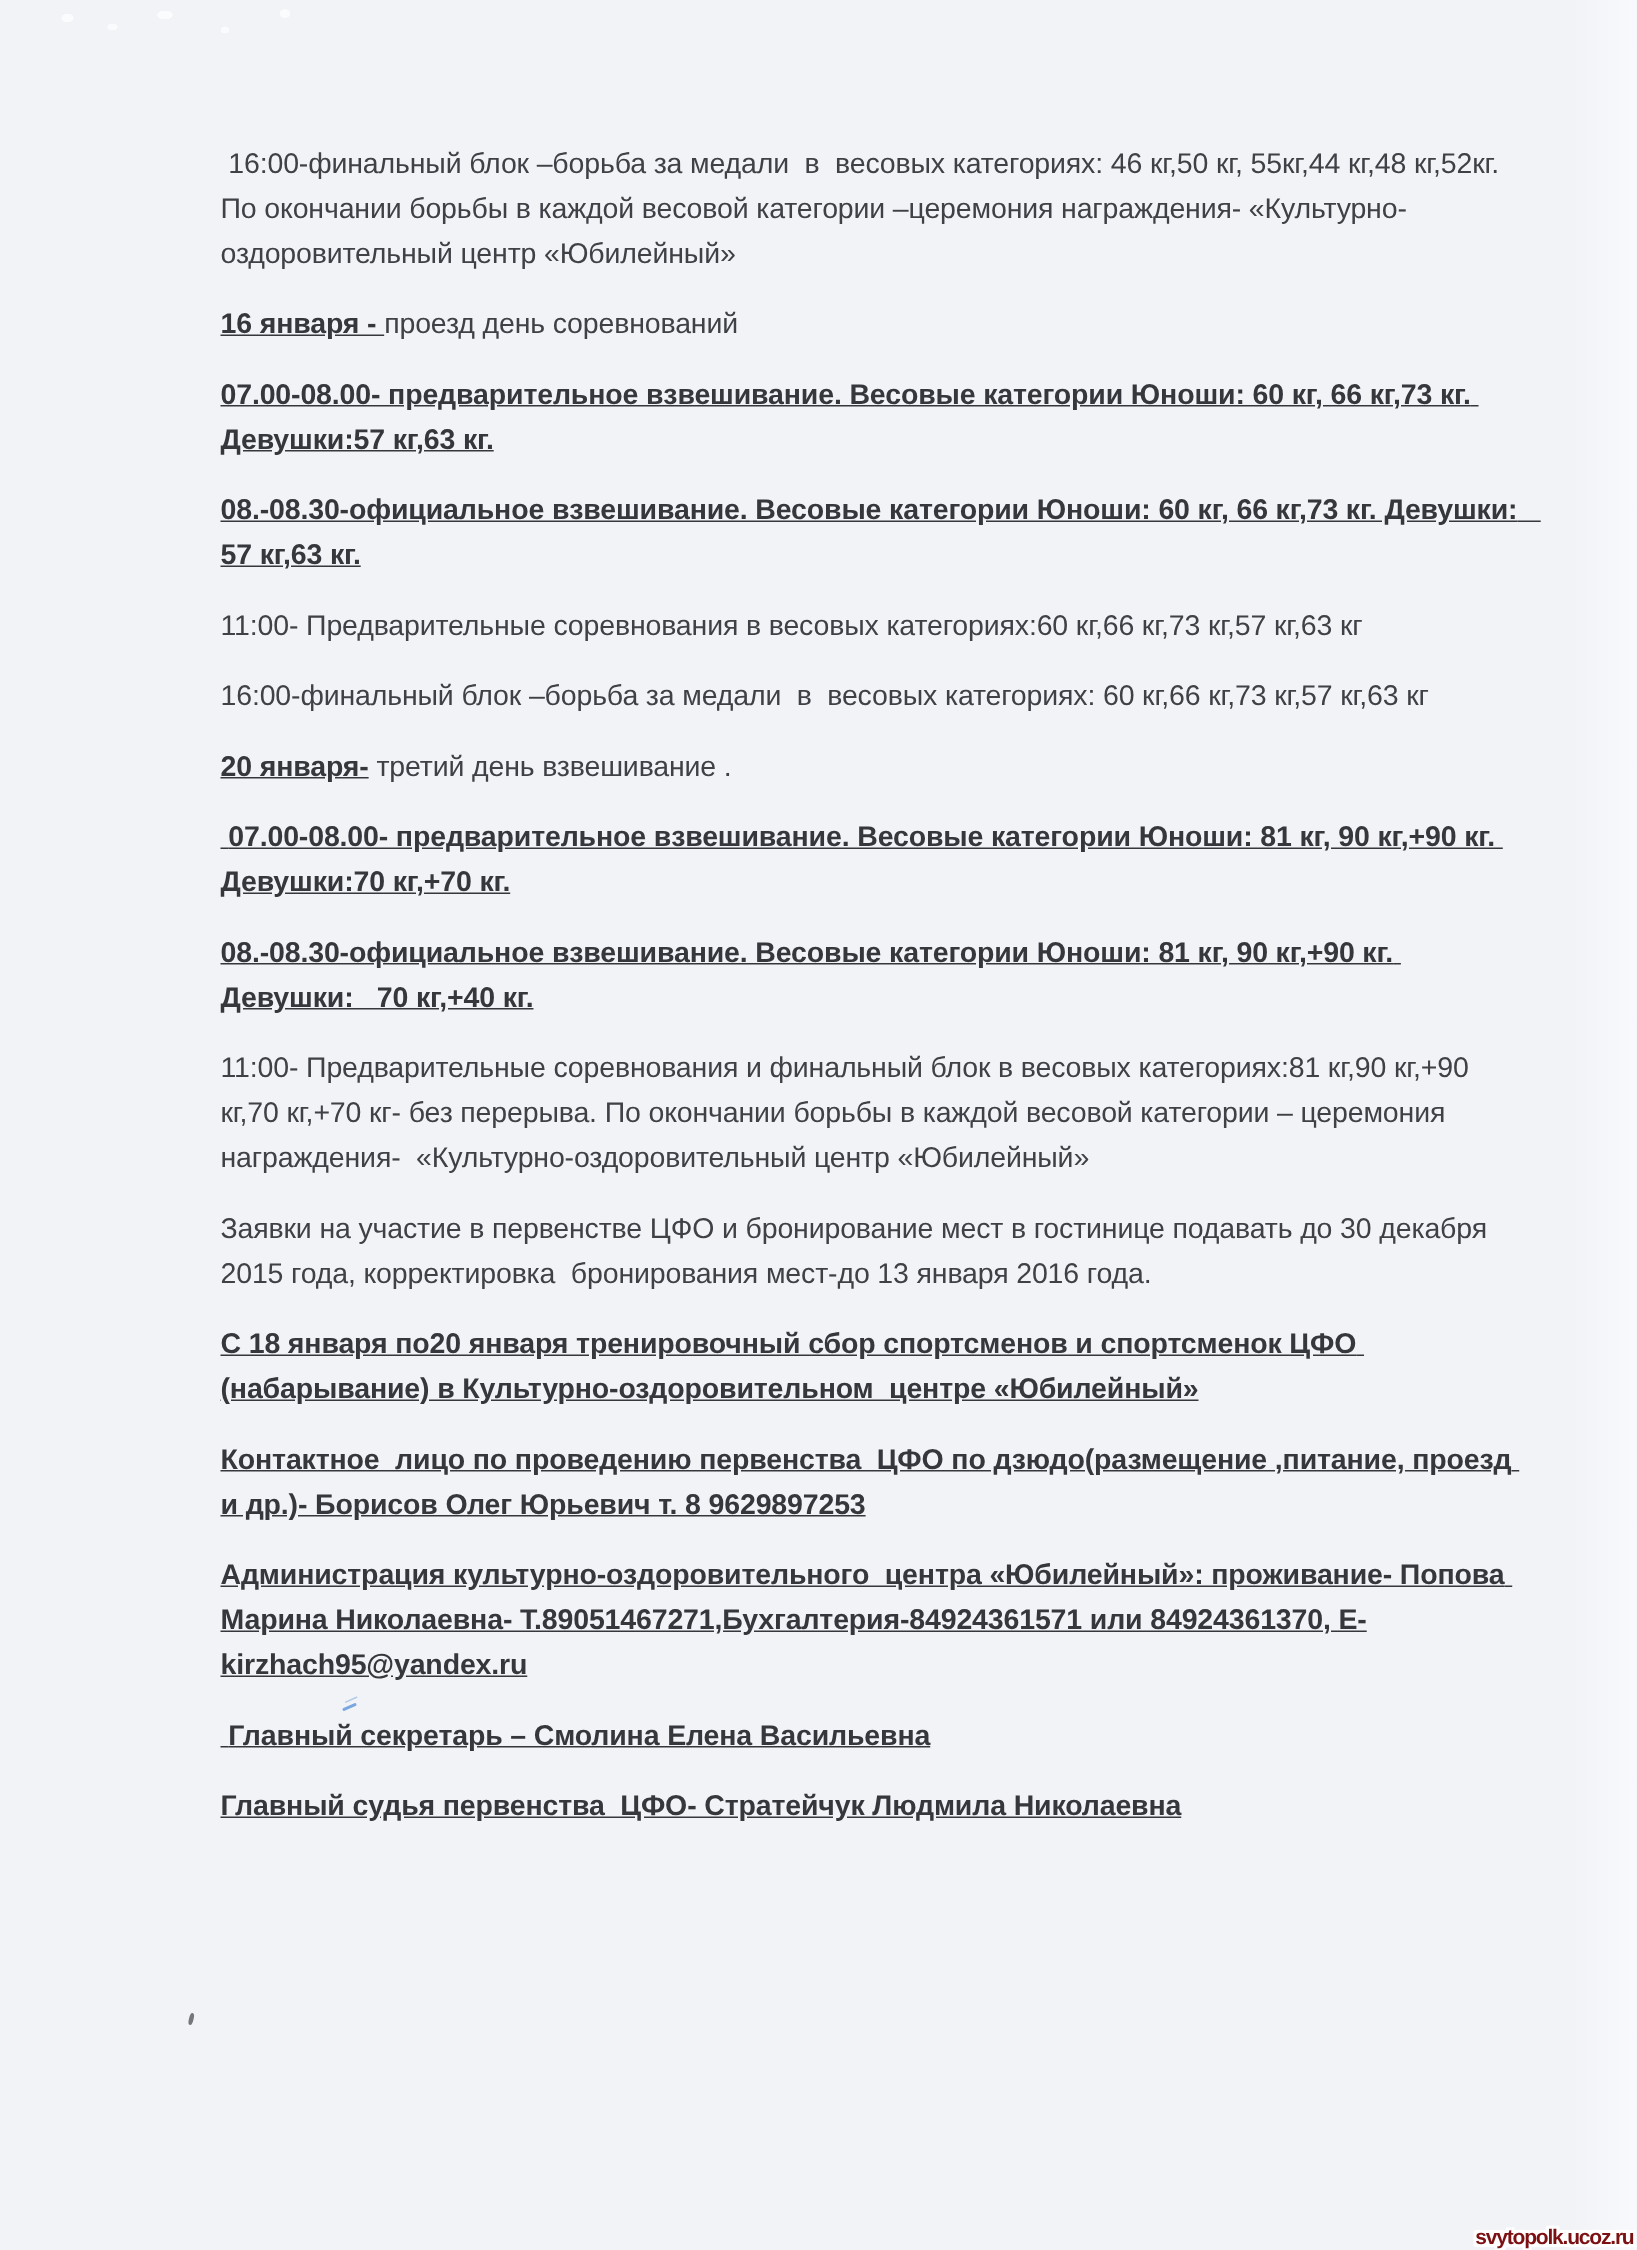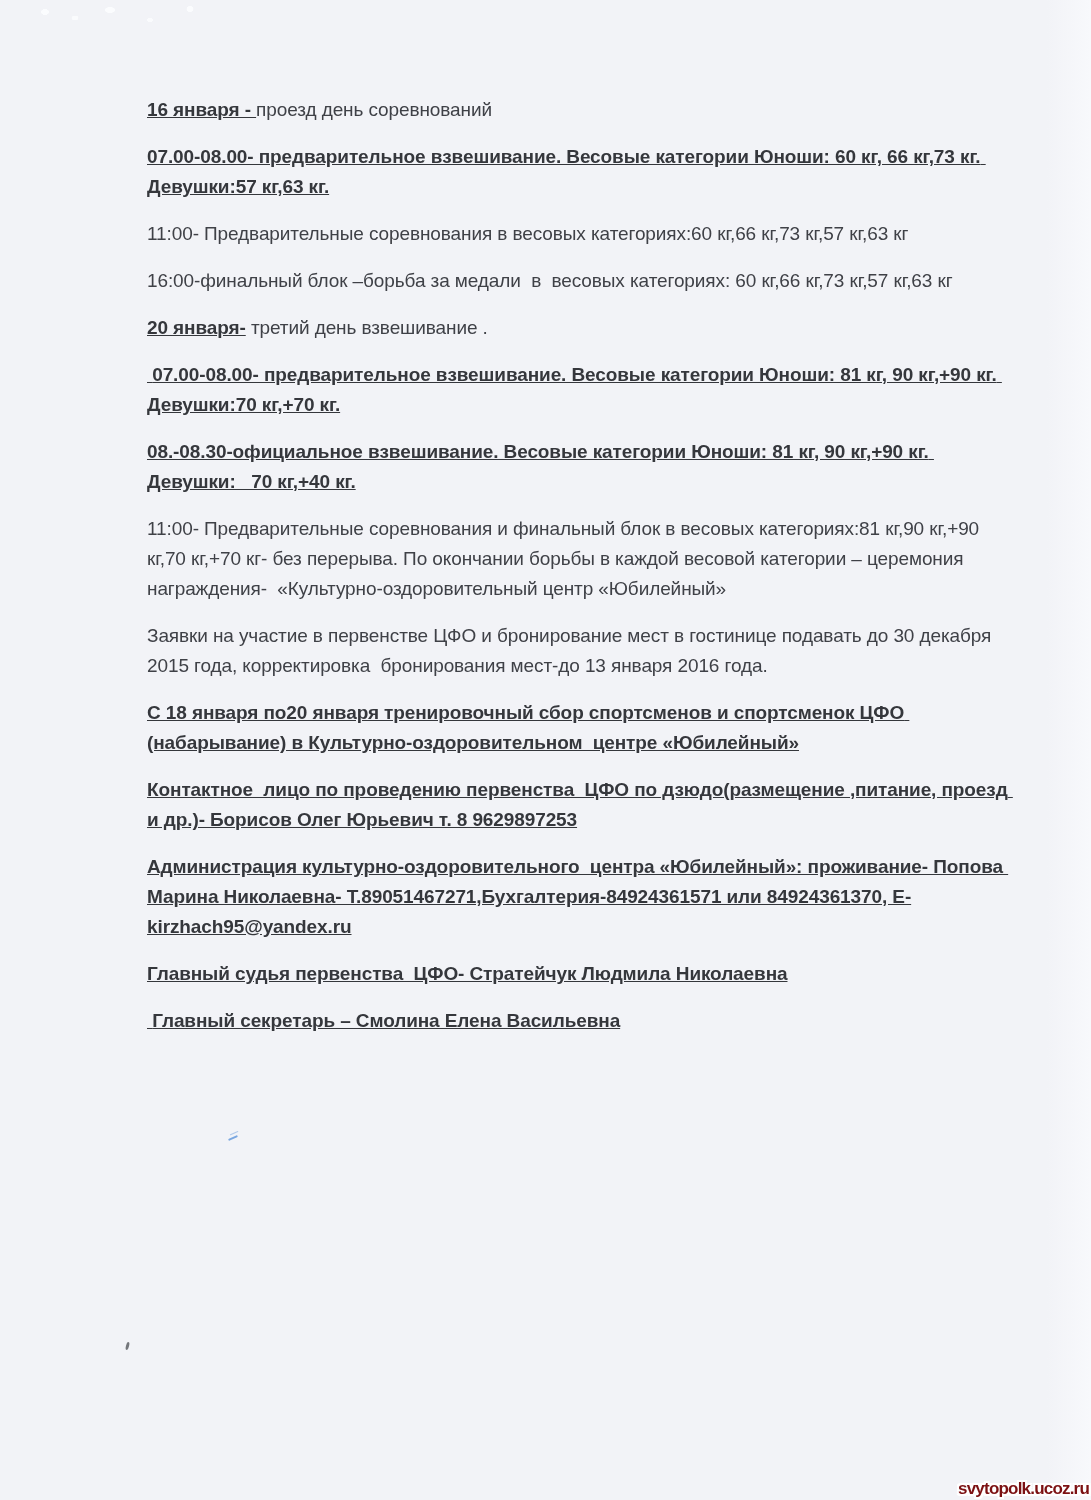--- a/index.html
+++ b/index.html
@@ -37,21 +37,21 @@
   }
   .para .seg-b {
     font-weight: bold;
     color: #35373c;
     text-decoration: underline;
   }
   #watermark {
     position: absolute;
     right: 2px; bottom: 1px;
     font-weight: bold;
-    font-size: 17px;
+    font-size: 14px;
     letter-spacing: -0.8px;
     text-shadow:
       -2px 0 0 #ffffff, 2px 0 0 #ffffff,
       0 -2px 0 #ffffff, 0 2px 0 #ffffff,
       -2px -2px 0 #ffffff, 2px -2px 0 #ffffff,
       -2px 2px 0 #ffffff, 2px 2px 0 #ffffff;
   }
   #pen-mark-blue {
     position: absolute;
     left: 228px; top: 1137px;
@@ -67,31 +67,33 @@
     border-radius: 45%;
     transform: rotate(14deg);
     opacity: 0.75;
   }
 </style>
 </head>
 <body>
 
 <div id="page">
   <div id="doc-body" style="color: rgb(63, 65, 71);">
+      <p class="para"><span class="seg-r"> 16:00-финальный блок –борьба за медали  в  весовых категориях: 46 кг,50 кг, 55кг,44 кг,48 кг,52кг. По окончании борьбы в каждой весовой категории –церемония награждения- «Культурно-оздоровительный центр «Юбилейный»</span></p>
       <p class="para"><span class="seg-b">16 января - </span><span class="seg-r">проезд день соревнований</span></p>
       <p class="para"><span class="seg-b">07.00-08.00- предварительное взвешивание. Весовые категории Юноши: 60 кг, 66 кг,73 кг. Девушки:57 кг,63 кг.</span></p>
+      <p class="para"><span class="seg-b">08.-08.30-официальное взвешивание. Весовые категории Юноши: 60 кг, 66 кг,73 кг. Девушки:   57 кг,63 кг.</span></p>
       <p class="para"><span class="seg-r">11:00- Предварительные соревнования в весовых категориях:60 кг,66 кг,73 кг,57 кг,63 кг</span></p>
       <p class="para"><span class="seg-r">16:00-финальный блок –борьба за медали  в  весовых категориях: 60 кг,66 кг,73 кг,57 кг,63 кг</span></p>
       <p class="para"><span class="seg-b">20 января-</span><span class="seg-r"> третий день взвешивание .</span></p>
       <p class="para"><span class="seg-b"> 07.00-08.00- предварительное взвешивание. Весовые категории Юноши: 81 кг, 90 кг,+90 кг. Девушки:70 кг,+70 кг.</span></p>
       <p class="para"><span class="seg-b">08.-08.30-официальное взвешивание. Весовые категории Юноши: 81 кг, 90 кг,+90 кг. Девушки:   70 кг,+40 кг.</span></p>
       <p class="para"><span class="seg-r">11:00- Предварительные соревнования и финальный блок в весовых категориях:81 кг,90 кг,+90 кг,70 кг,+70 кг- без перерыва. По окончании борьбы в каждой весовой категории – церемония награждения-  «Культурно-оздоровительный центр «Юбилейный»</span></p>
       <p class="para"><span class="seg-r">Заявки на участие в первенстве ЦФО и бронирование мест в гостинице подавать до 30 декабря 2015 года, корректировка  бронирования мест-до 13 января 2016 года.</span></p>
       <p class="para"><span class="seg-b">С 18 января по20 января тренировочный сбор спортсменов и спортсменок ЦФО (набарывание) в Культурно-оздоровительном  центре «Юбилейный»</span></p>
       <p class="para"><span class="seg-b">Контактное  лицо по проведению первенства  ЦФО по дзюдо(размещение ,питание, проезд и др.)- Борисов Олег Юрьевич т. 8 9629897253</span></p>
       <p class="para"><span class="seg-b">Администрация культурно-оздоровительного  центра «Юбилейный»: проживание- Попова Марина Николаевна- Т.89051467271,Бухгалтерия-84924361571 или 84924361370, E-kirzhach95@yandex.ru</span></p>
+      <p class="para"><span class="seg-b"> Главный секретарь – Смолина Елена Васильевна</span></p>
       <p class="para"><span class="seg-b">Главный судья первенства  ЦФО- Стратейчук Людмила Николаевна</span></p>
-      <p class="para"><span class="seg-b"> Главный секретарь – Смолина Елена Васильевна</span></p>
     </div>
   <div id="pen-mark-blue" style="background-color: rgb(122, 167, 224);"></div>
   <div id="pen-mark-dot" style="background-color: rgb(74, 77, 82);"></div>
   <div id="watermark" style="color: rgb(124, 17, 19);">svytopolk.ucoz.ru</div>
 </div>
 
 </body></html>

